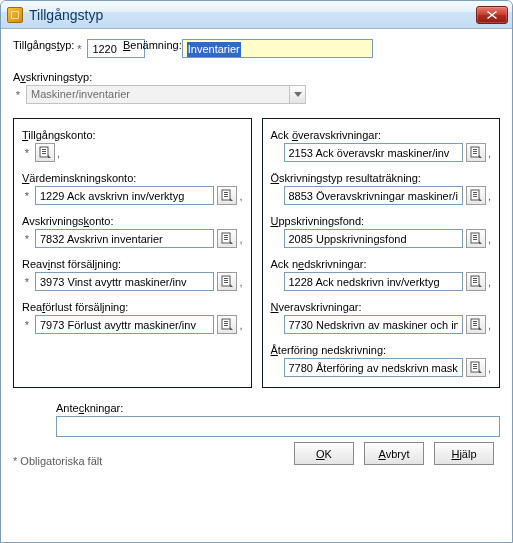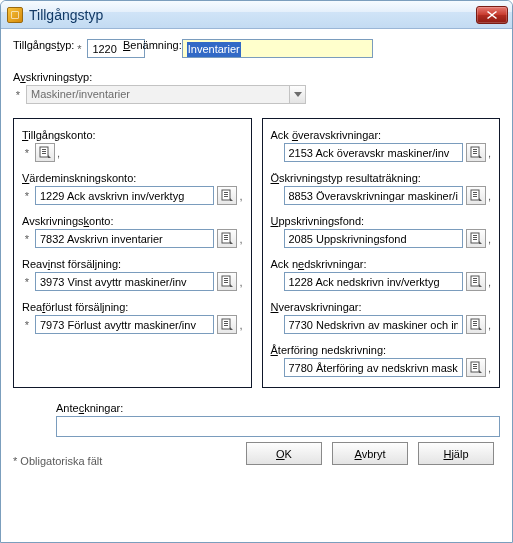--- a/index.html
+++ b/index.html
@@ -169,21 +169,21 @@
 
   
   .btn-row{
     position:absolute;
     right:18px;
     bottom:12px;
     display:flex;
     gap:10px;
   }
   .btn{
-    width:76px; height:23px;
+    width:60px; height:23px;
     border:1px solid #8a8a8a;
     background:linear-gradient(to bottom,#fdfdfd,#e4e4e4);
     font:inherit;
     display:flex;align-items:center;justify-content:center;
     cursor:default;
   }
   .btn .hot{text-decoration:underline;}
 
   .rel-root{position:relative;}
 </style>

